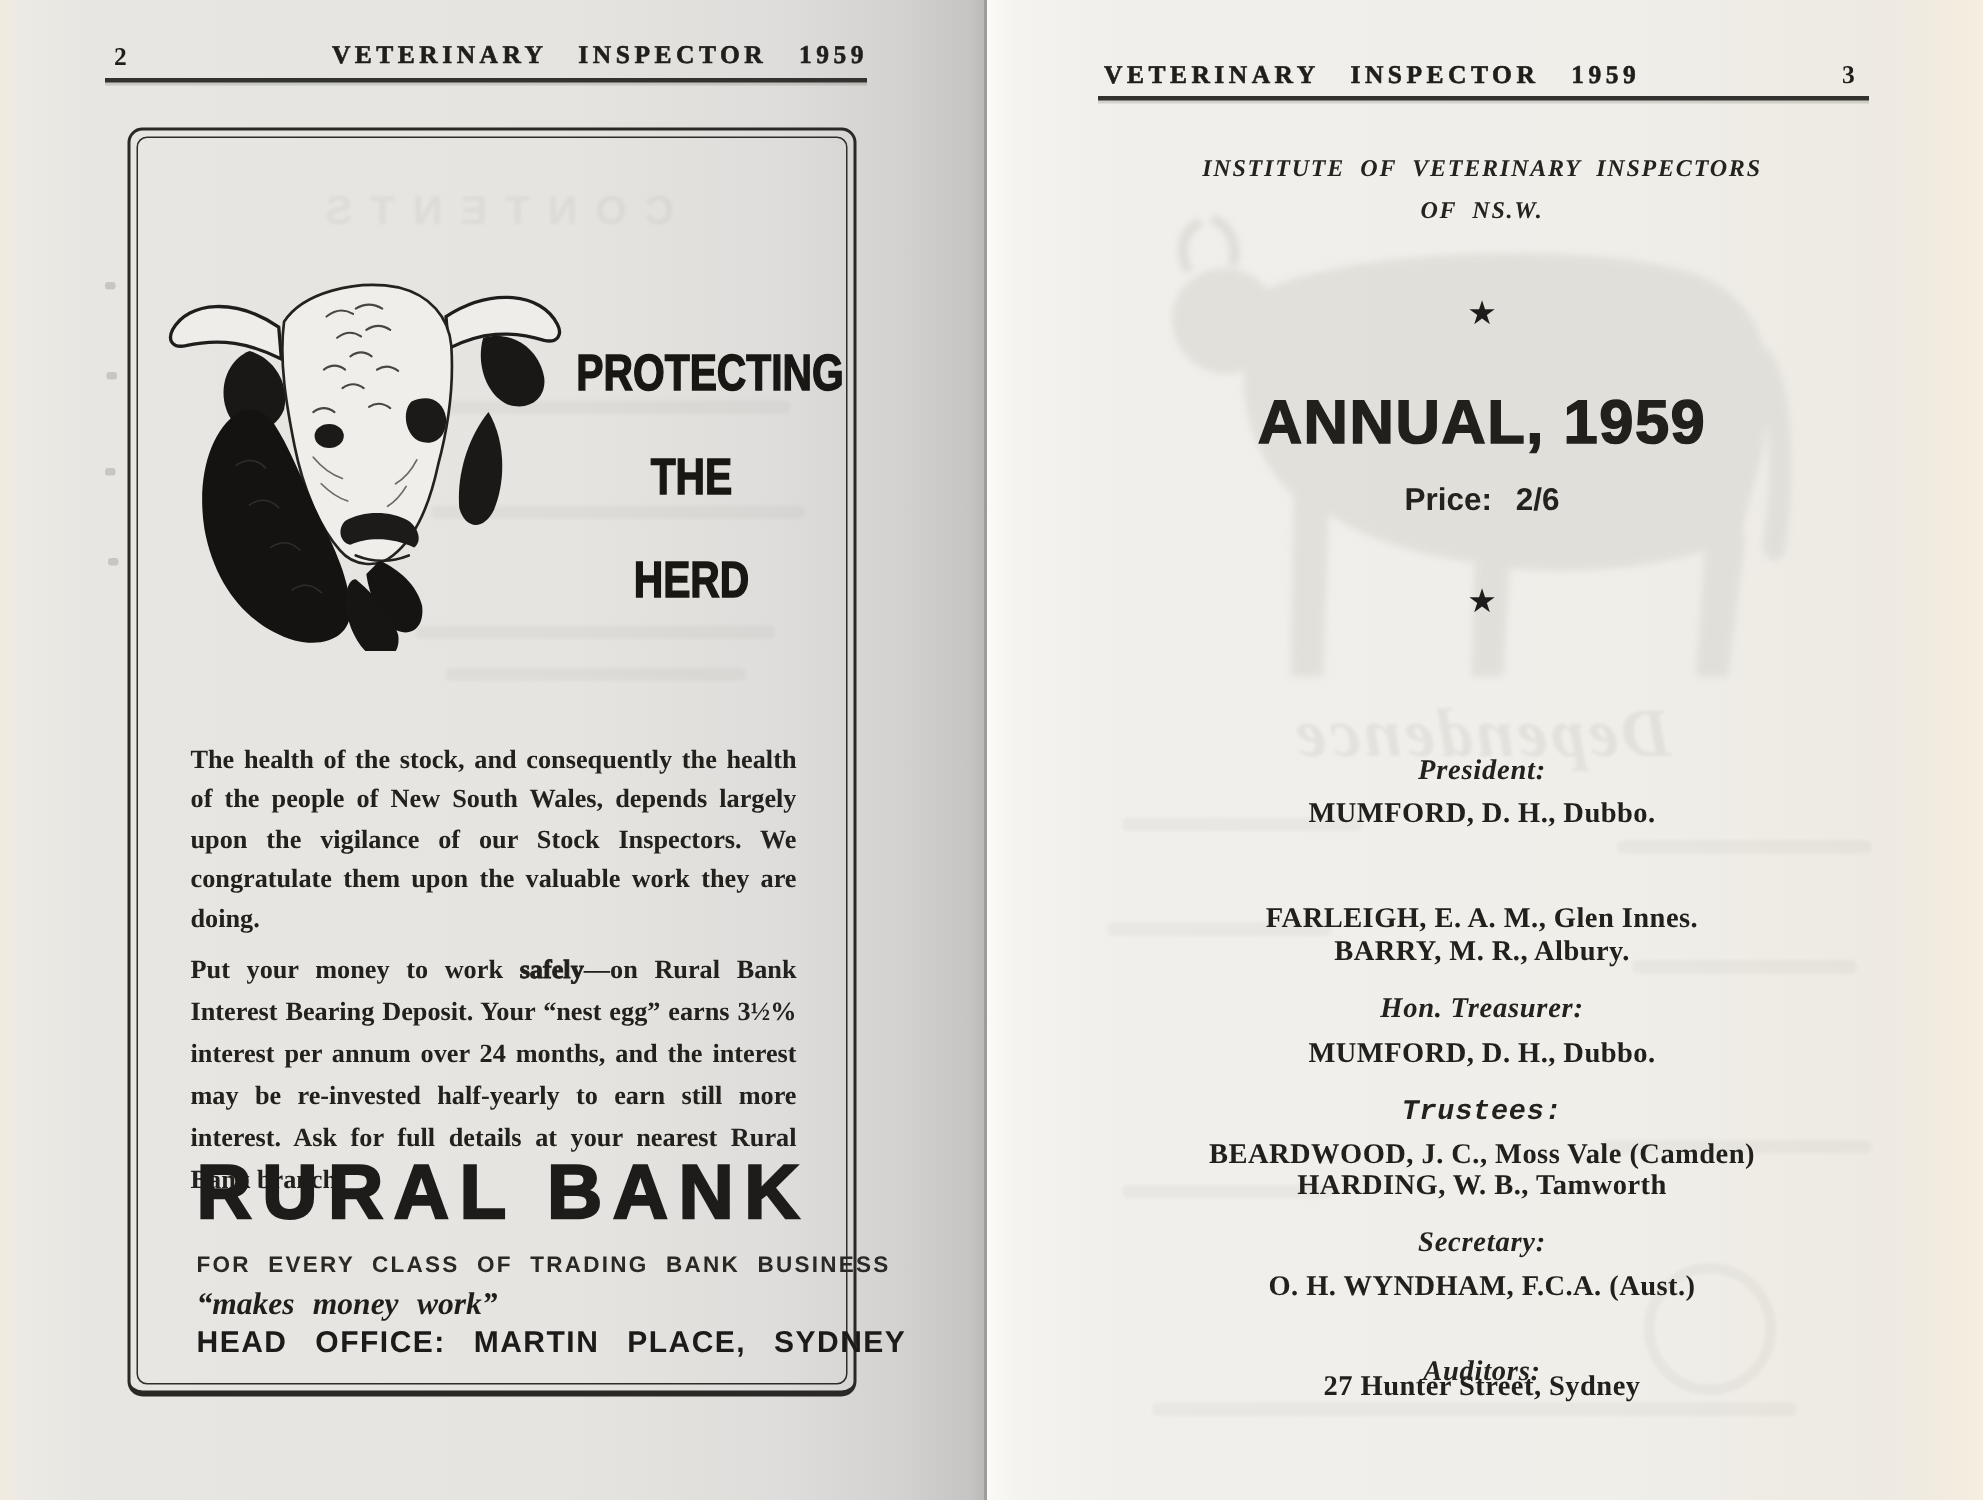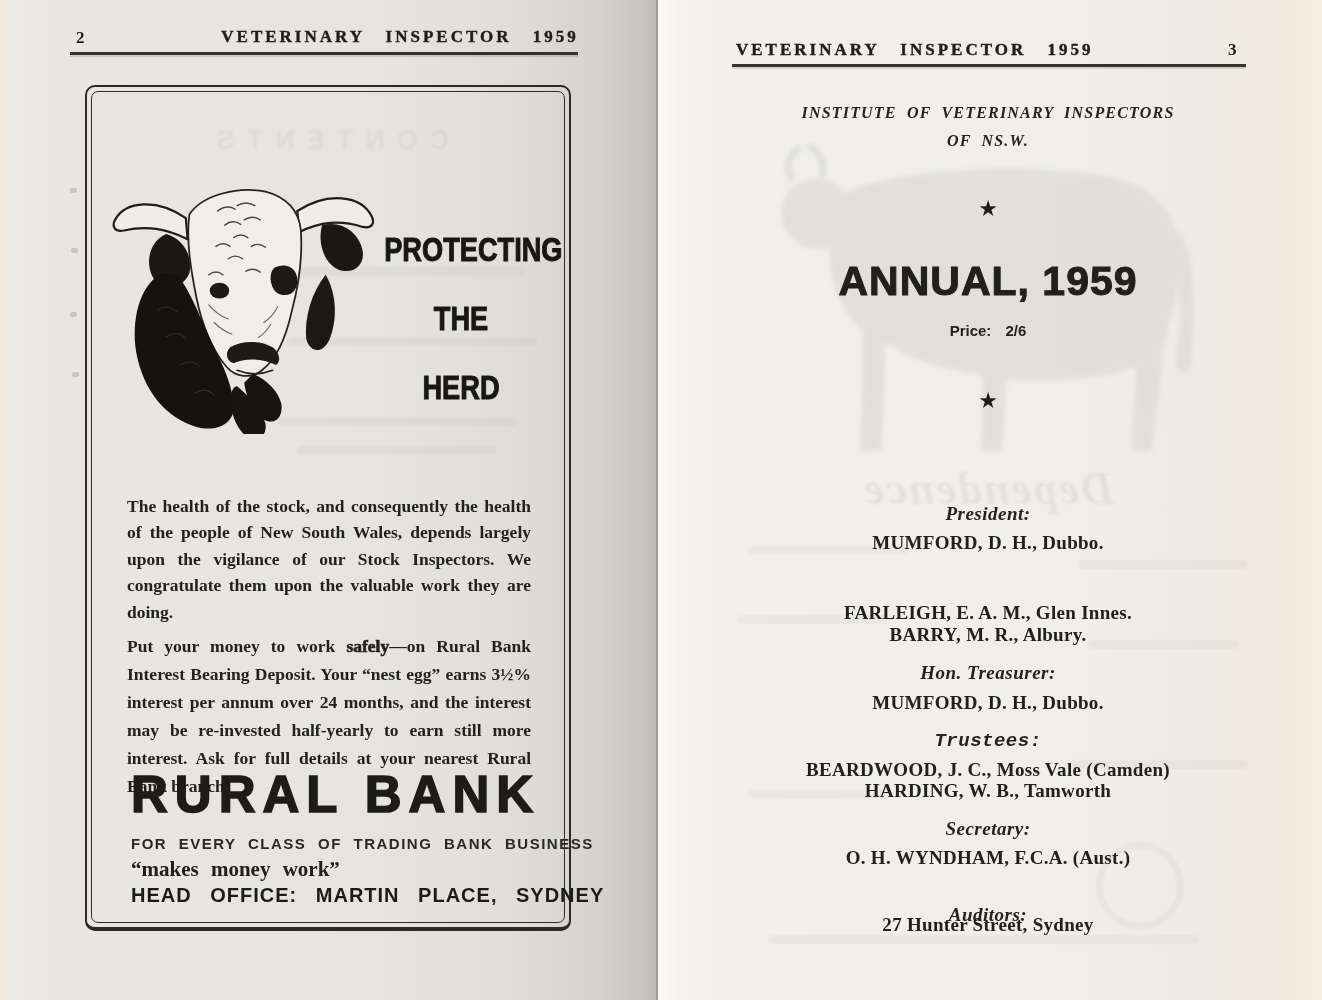--- a/index.html
+++ b/index.html
@@ -45,34 +45,34 @@
   .p2{top:527px;line-height:28px;}
   .center{left:0;width:100%;position:absolute;padding-left:44px;}
   .brand{
     top:678px;font-family:"Liberation Sans","DejaVu Sans",sans-serif;font-weight:bold;font-size:51px;
     letter-spacing:7px;color:#1d1c1a;-webkit-text-stroke:1.6px #1d1c1a;white-space:nowrap;
   }
   .tagline{
     top:748px;font-family:"Liberation Sans","DejaVu Sans",sans-serif;font-size:15px;font-weight:bold;
     letter-spacing:1.5px;word-spacing:6px;color:#2a2926;
   }
-  .slogan{top:770px;font-weight:bold;font-size:21px;word-spacing:7px;color:#1f1e1b;}
+  .slogan{top:770px;font-style:italic;font-weight:bold;font-size:21px;word-spacing:7px;color:#1f1e1b;}
   .headoffice{
     top:797px;font-family:"Liberation Sans","DejaVu Sans",sans-serif;font-weight:bold;font-size:20px;
     letter-spacing:1px;word-spacing:12px;color:#1c1b19;white-space:nowrap;
   }
   
   .rp-line{position:absolute;left:30px;width:600px;text-align:center;white-space:nowrap;}
   .institute{font-style:italic;font-size:16px;font-weight:bold;letter-spacing:1.2px;word-spacing:5px;color:#24231f;}
   .star{font-size:22px;color:#1d1c1a;}
   .annual{
     font-family:"Liberation Sans","DejaVu Sans",sans-serif;font-weight:bold;font-size:41px;letter-spacing:1px;
     color:#21201d;-webkit-text-stroke:1px #21201d;
   }
-  .price{font-family:"Liberation Sans","DejaVu Sans",sans-serif;font-weight:bold;font-size:15px;word-spacing:10px;color:#23221f;}
+  .price{font-family:"Liberation Sans","DejaVu Sans",sans-serif;font-weight:bold;font-size:21px;word-spacing:10px;color:#23221f;}
   .ob-heading{
     font-family:"Liberation Sans","DejaVu Sans",sans-serif;font-weight:bold;font-size:21px;letter-spacing:.5px;
     color:#201f1c;-webkit-text-stroke:.5px #201f1c;
   }
   .role-title{font-style:italic;font-weight:bold;font-size:19px;letter-spacing:.5px;color:#23221e;}
   .role-name{font-weight:bold;font-size:19px;letter-spacing:.3px;color:#21201c;}
   
   .ghost-word{
     position:absolute;text-align:center;transform:scaleX(-1);filter:blur(1px);
     color:#55524a;white-space:nowrap;pointer-events:none;

